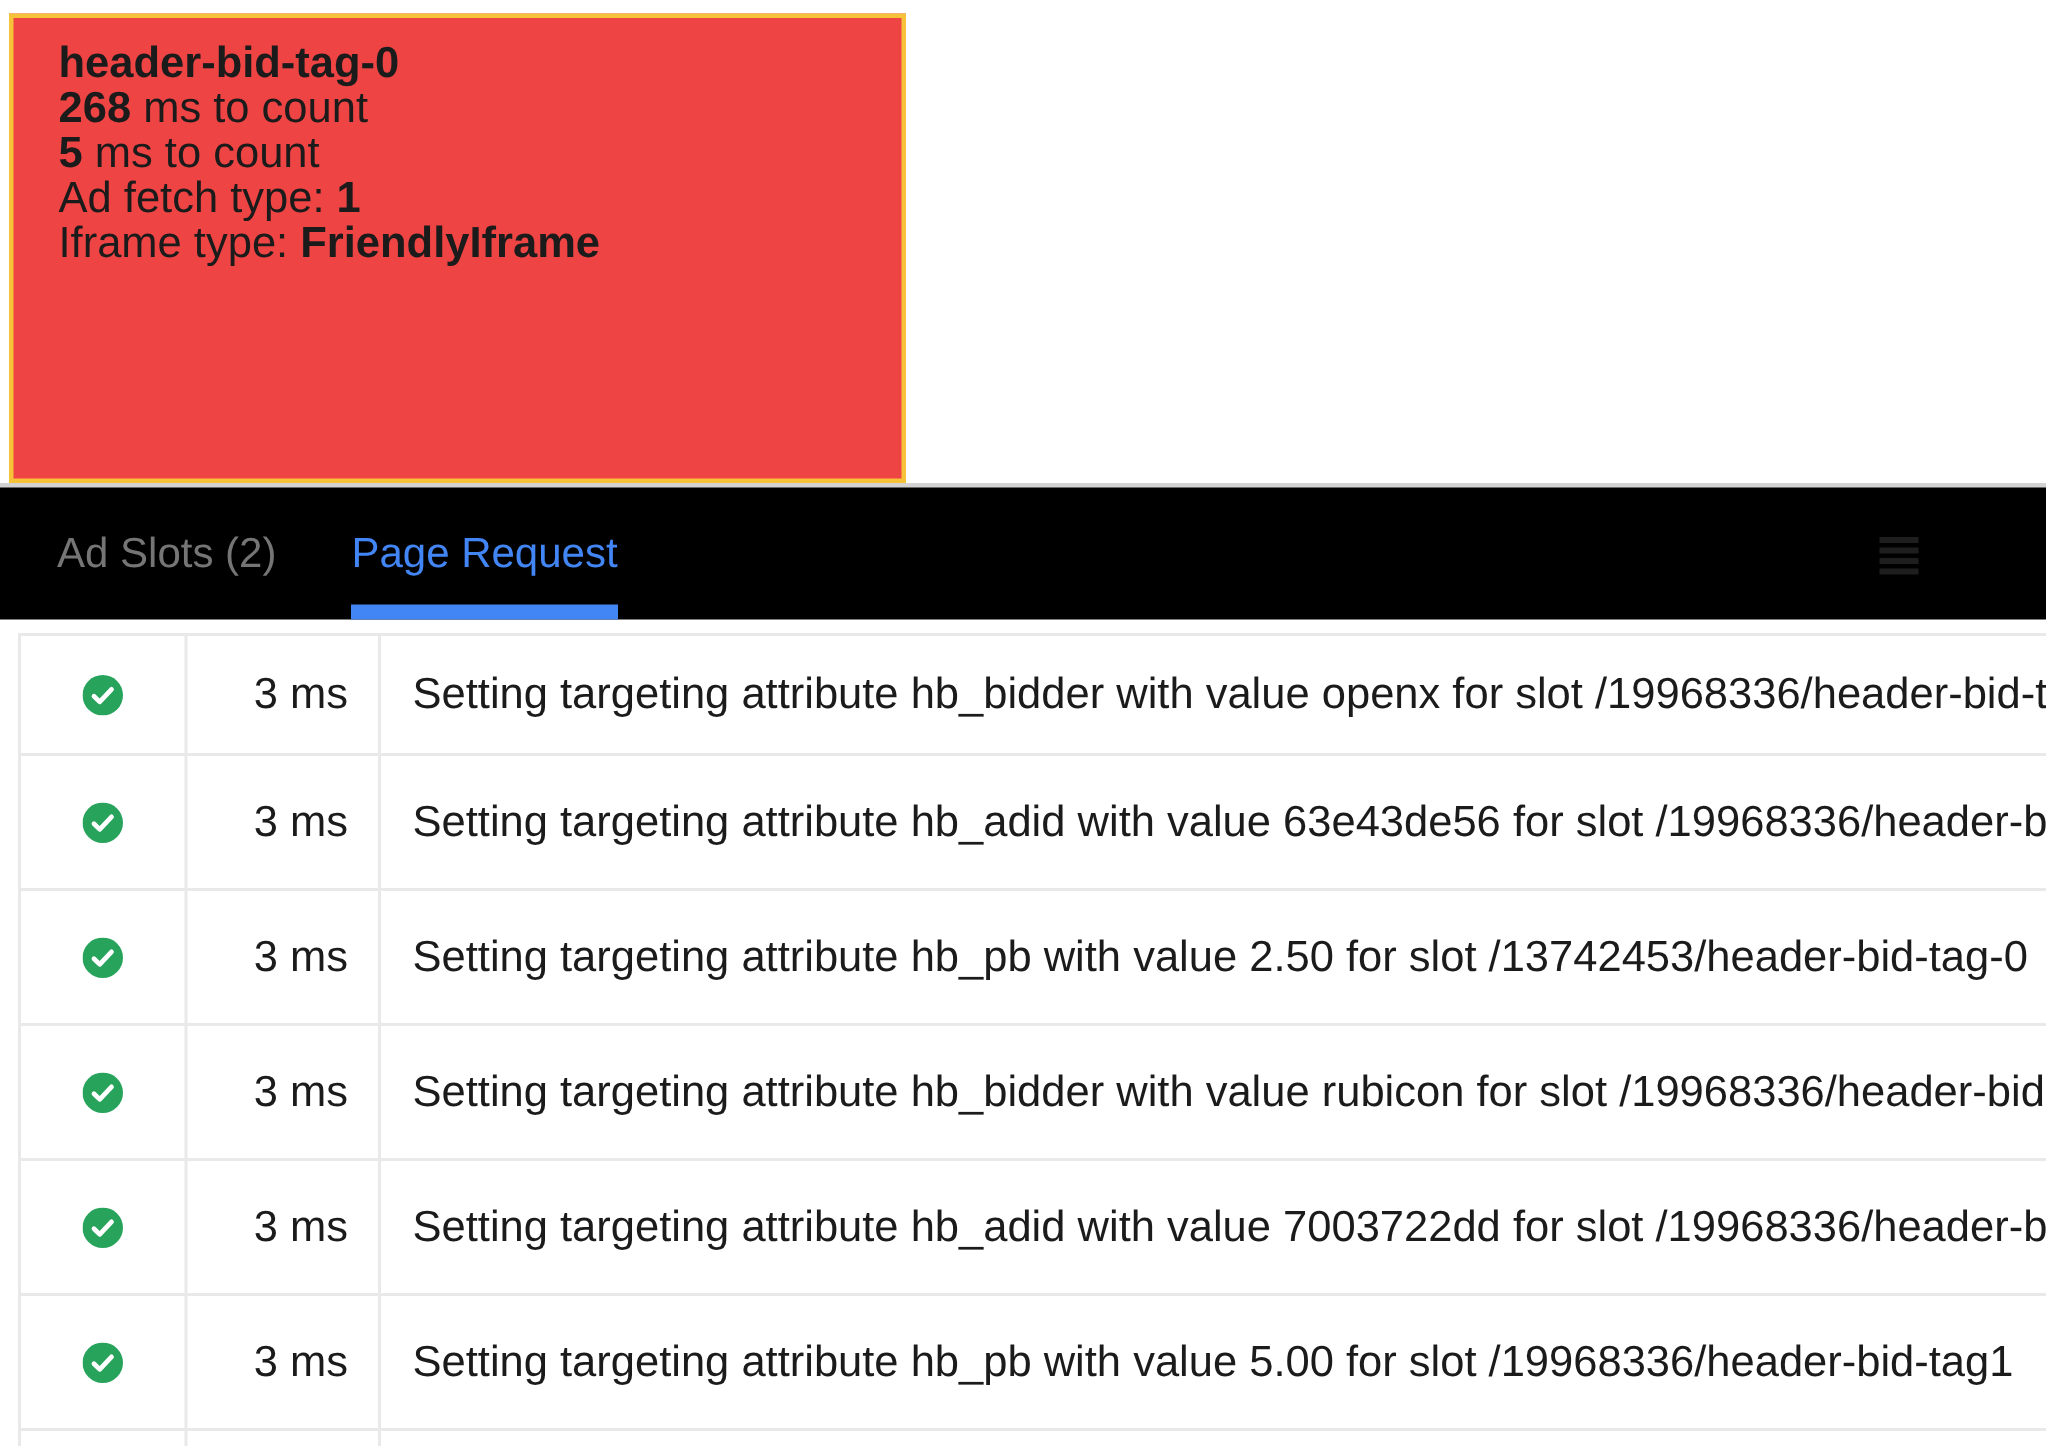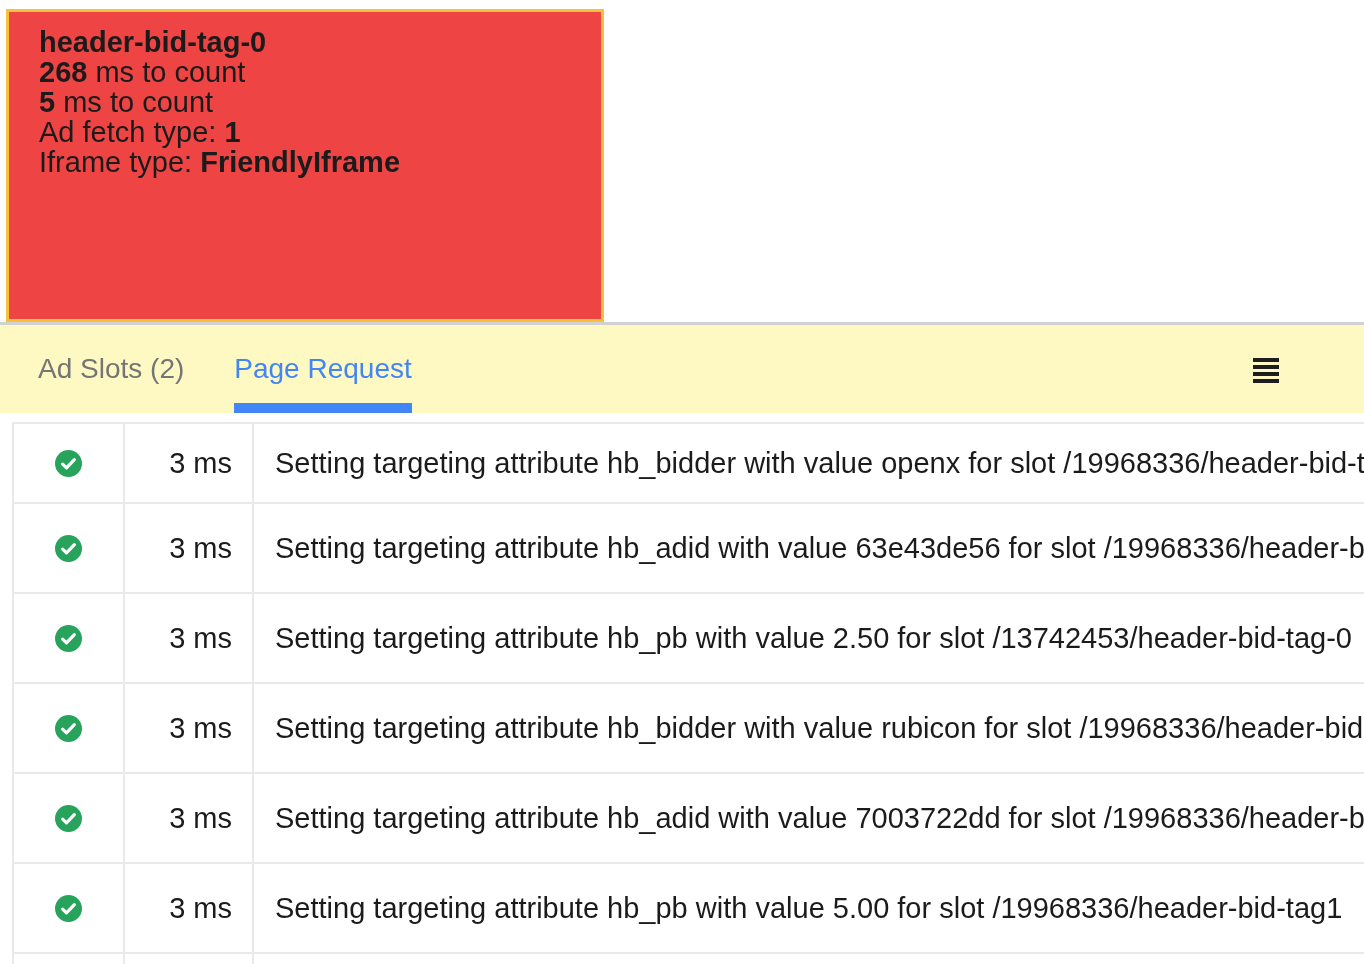--- a/index.html
+++ b/index.html
@@ -14,21 +14,21 @@
   .info-box {
     position:absolute; left:6px; top:9px; width:598px; height:313px;
     background:#ef4444; border:3px solid #f6c23a;
     padding:15px 30px; font-size:29px; line-height:30px;
   }
   .info-line b { font-weight:bold; }
 
   
   .tab-bar {
     position:absolute; left:0; top:322px; width:1364px; height:91px;
-    background:#fef9c3; border-top:3px solid #d2d2d2;
+    background:#000000; border-top:3px solid #d2d2d2;
   }
   .tabs { display:flex; height:100%; padding-left:38px; }
   .tab {
     position:relative; display:flex; align-items:center;
     height:100%; font-size:28px; margin-right:50px; cursor:pointer;
   }
   .tab.inactive { color:#757575; }
   .tab.active   { color:#4285f4;text-align:center; }
   .tab-underline {
     position:absolute; left:0; right:0; bottom:0; height:10px;

